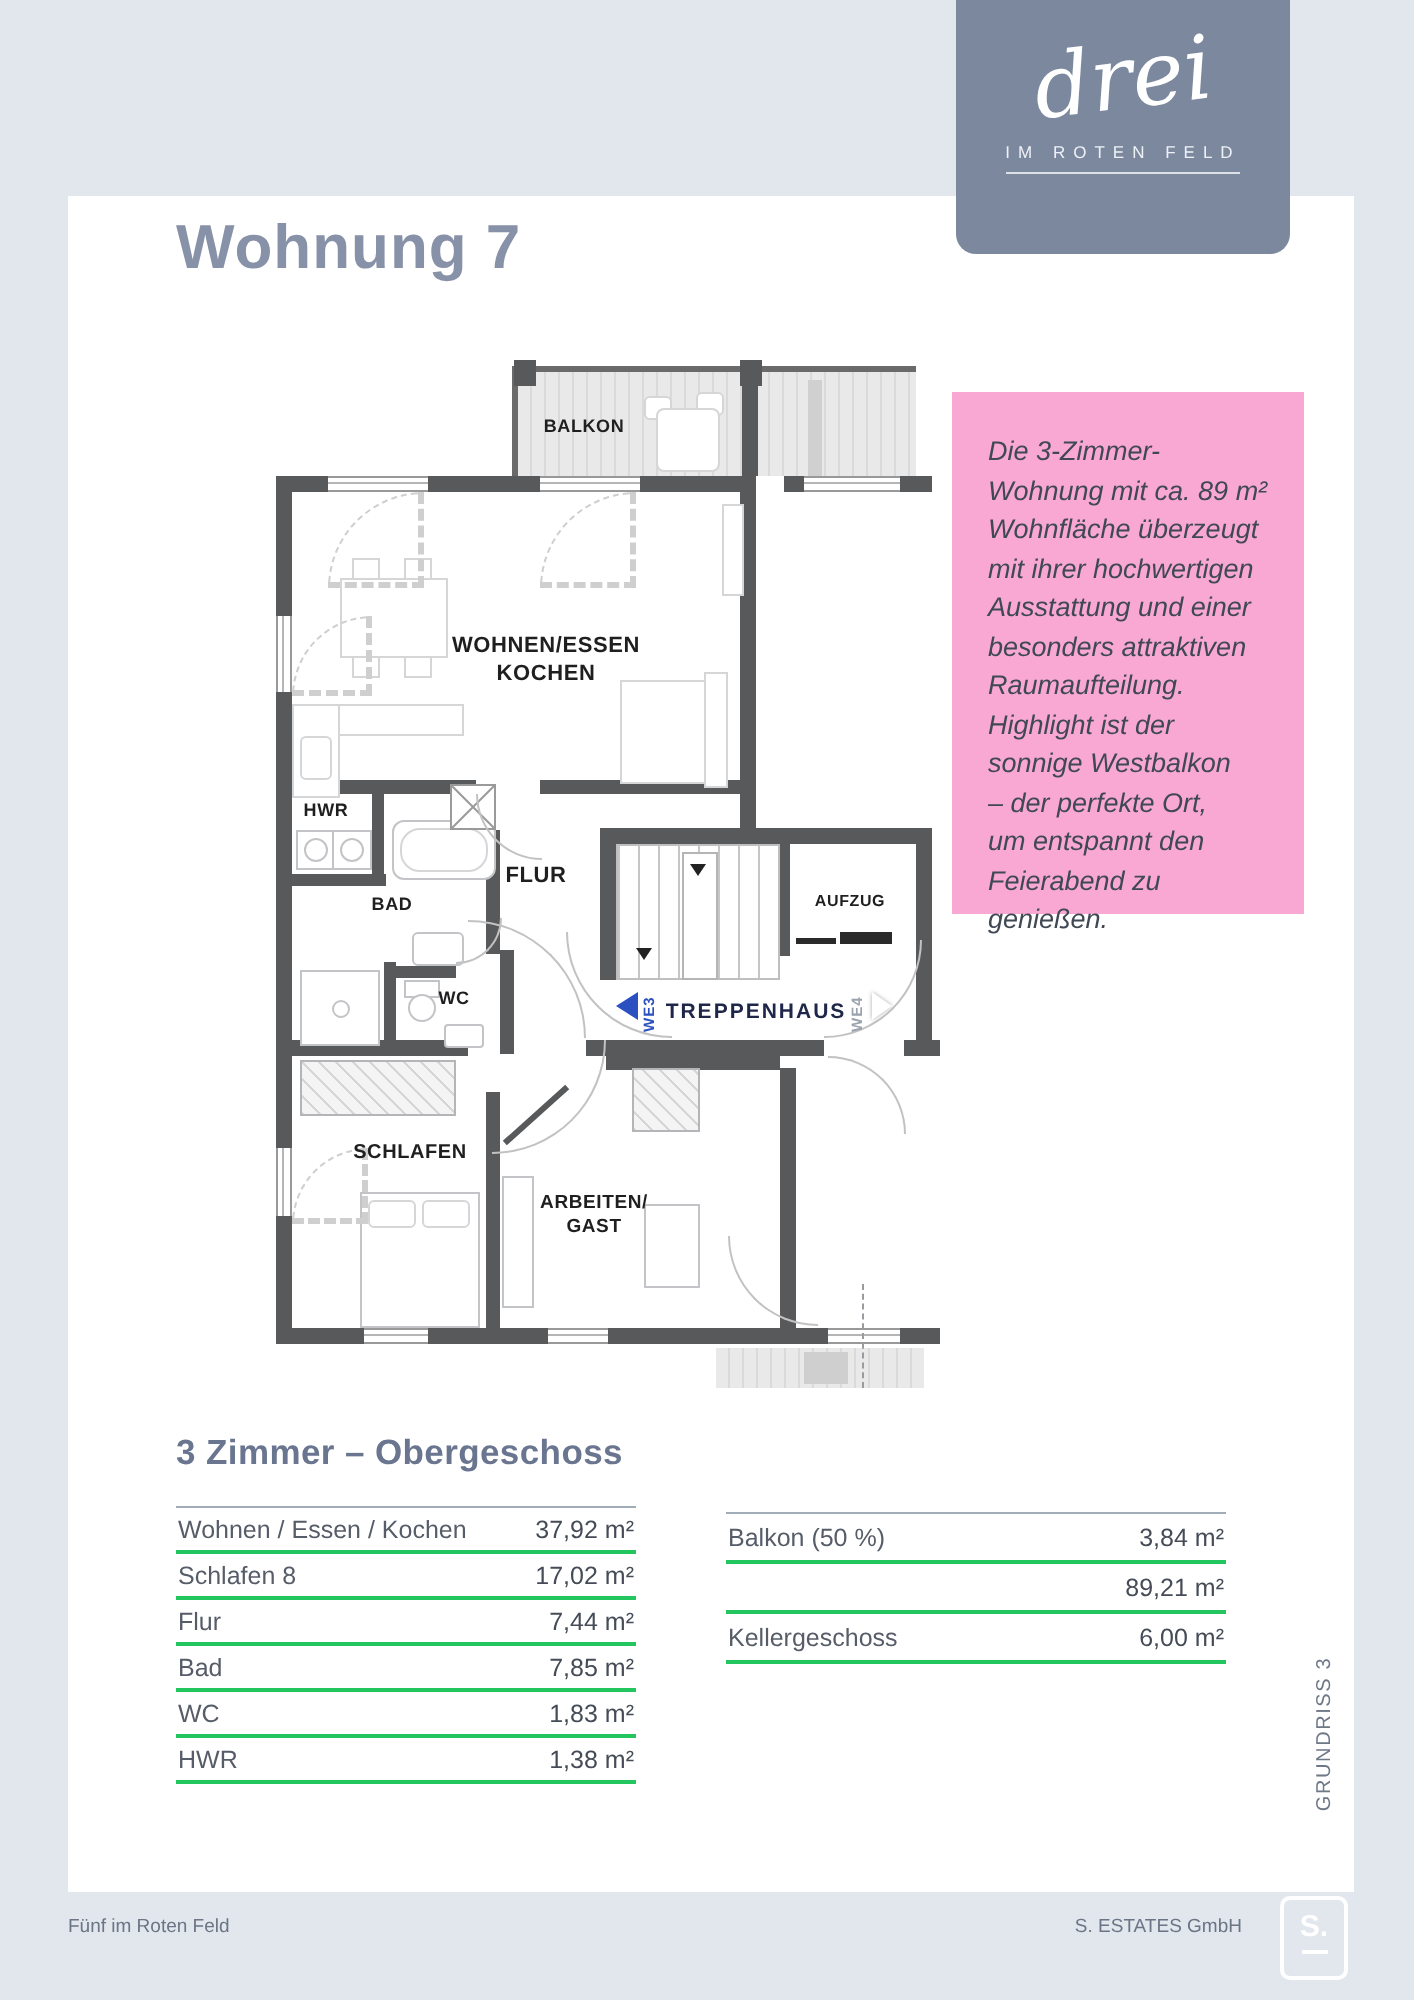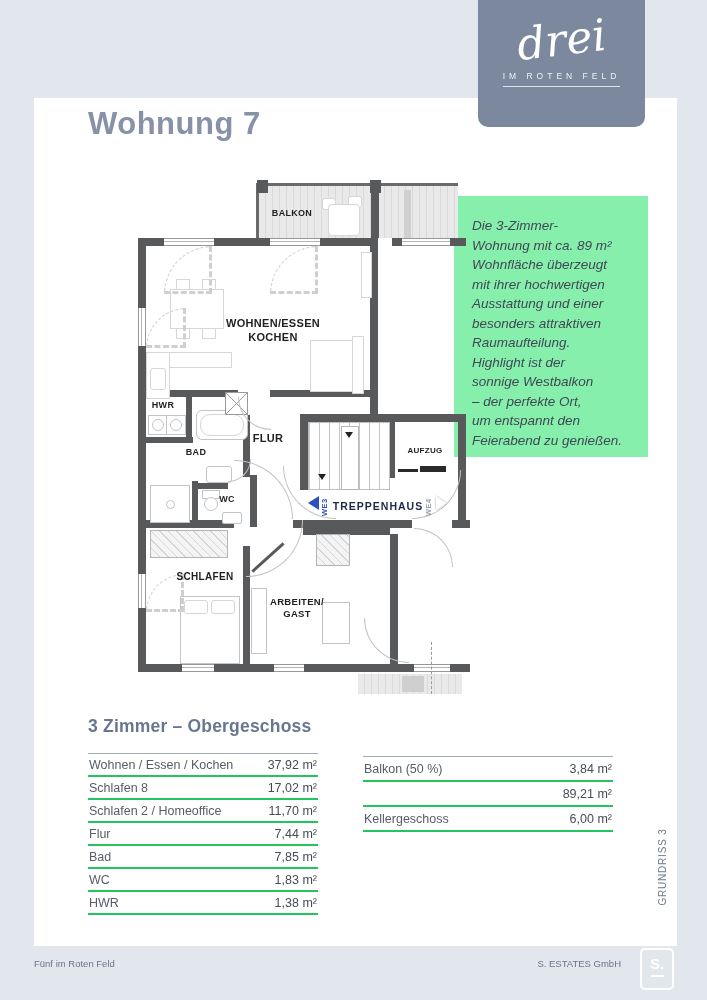--- a/index.html
+++ b/index.html
@@ -10,21 +10,21 @@
   
   .title{position:absolute;left:88px;top:106px;font-size:31px;font-weight:700;
          color:#8791a8;letter-spacing:.5px}
   .badge{position:absolute;left:478px;top:0;width:167px;height:127px;background:#7b889e;
          border-radius:0 0 10px 10px;text-align:center}
   .badge .script{display:block;margin-top:14px;font-family:"DejaVu Serif",serif;
          font-style:italic;font-size:44px;color:#fff;transform:rotate(-7deg)}
   .badge .sub{display:inline-block;margin-top:6px;font-size:8.5px;letter-spacing:4px;
          color:#eef1f6;border-bottom:1px solid rgba(255,255,255,.75);padding-bottom:5px}
   
-  .desc{position:absolute;left:454px;top:196px;width:194px;height:261px;background:#86efac}
+  .desc{position:absolute;left:476px;top:196px;width:176px;height:261px;background:#f9a8d4}
   .desc .txt{padding:20px 12px 0 18px;font-style:italic;font-size:13.5px;line-height:19.5px;
          color:#404854;white-space:pre-line}
   
   .plan{position:absolute;left:0;top:0;width:707px;height:1000px;pointer-events:none}
   .w{position:absolute;background:#58595b}
   .winH{position:absolute;height:8px;background:linear-gradient(to bottom,#999 0 1px,#fff 1px 3px,#b5b5b5 3px 4px,#fff 4px 7px,#999 7px 8px)}
   .winV{position:absolute;width:8px;background:linear-gradient(to right,#999 0 1px,#fff 1px 3px,#b5b5b5 3px 4px,#fff 4px 7px,#999 7px 8px)}
   .deck{position:absolute;background:repeating-linear-gradient(90deg,#e9e9e9 0 6px,#dadada 6px 7px)}
   .fur{position:absolute;border:1px solid #c2c4c7;background:#fff}
   .furl{position:absolute;border:1px solid #d4d6d8;background:#fff}
@@ -236,24 +236,20 @@
 <div class="tbl tbl-l">
   <div class="trow">
       <span class="rl">Wohnen / Essen / Kochen</span>
       <span class="rv">37,92 m²</span>
     </div>
   <div class="trow">
       <span class="rl">Schlafen 8</span>
       <span class="rv">17,02 m²</span>
     </div>
   <div class="trow">
-      <span class="rl">Schlafen 2 / Homeoffice</span>
-      <span class="rv">11,70 m²</span>
-    </div>
-  <div class="trow">
       <span class="rl">Flur</span>
       <span class="rv">7,44 m²</span>
     </div>
   <div class="trow">
       <span class="rl">Bad</span>
       <span class="rv">7,85 m²</span>
     </div>
   <div class="trow">
       <span class="rl">WC</span>
       <span class="rv">1,83 m²</span>

